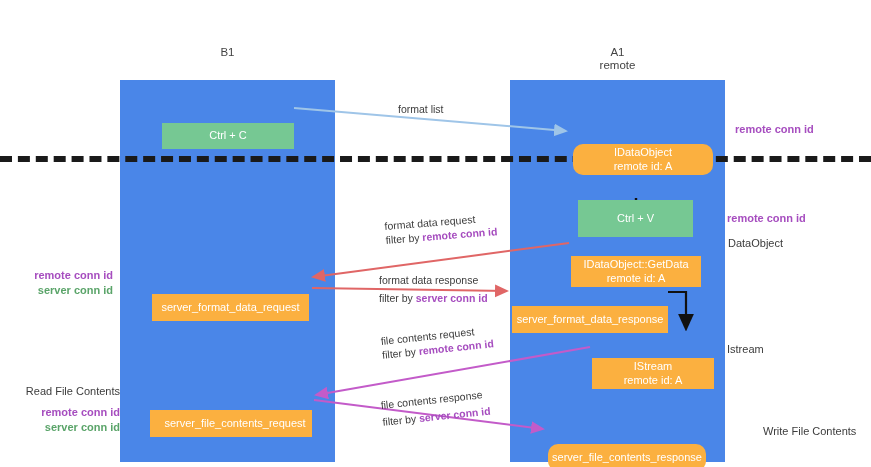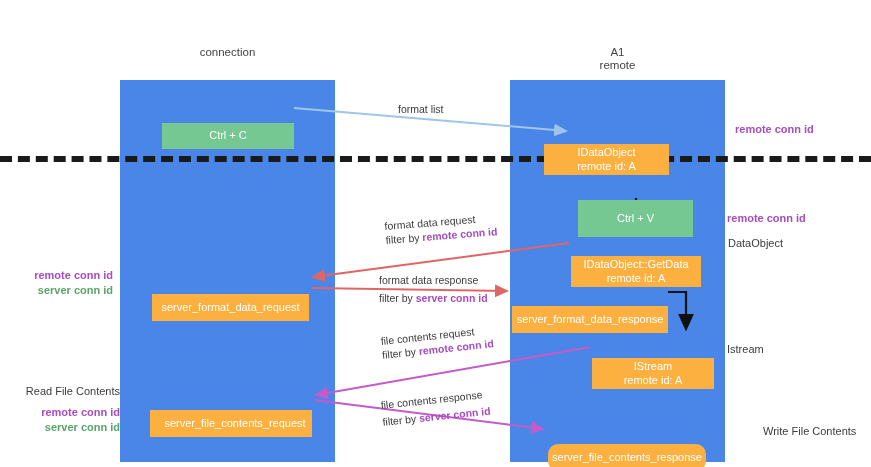--- a/index.html
+++ b/index.html
@@ -40,21 +40,21 @@
     display:flex;flex-direction:column;
     align-items:center;justify-content:center;
     color:#ffffff;font-size:11px;line-height:13.5px;
     text-align:center;box-sizing:border-box;
     padding:2px 4px;
     margin-top:28px;
   }
   .node .ln{display:block;white-space:nowrap;}
 
   #n-ctrlc   {left:162px;top:95px; width:132px;height:26px;background:#76c893;}
-  #n-idataobj{left:544px;top:116px;width:125px;height:31px;background:#fbb040;}
+  #n-idataobj{left:573px;top:116px;width:140px;height:31px;background:#fbb040;border-radius:10px;}
   #n-ctrlv   {left:578px;top:172px;width:115px;height:37px;background:#76c893;}
   #n-getdata {left:571px;top:228px;width:130px;height:31px;background:#fbb040;}
   #n-sfdreq  {left:152px;top:266px;width:157px;height:27px;background:#fbb040;}
   #n-sfdresp {left:512px;top:278px;width:156px;height:27px;background:#fbb040;}
   #n-istream {left:592px;top:330px;width:122px;height:31px;background:#fbb040;}
   #n-sfcreq  {left:150px;top:382px;width:162px;height:27px;background:#fbb040;padding-left:12px;}
   #n-sfcresp {left:548px;top:416px;width:158px;height:27px;background:#fbb040;border-radius:10px;}
 
   
   .side{position:absolute;font-size:11px;line-height:15px;white-space:nowrap;}
@@ -98,21 +98,21 @@
 
   svg#wires{position:absolute;left:0;top:0;width:871px;height:467px;overflow:visible;}
 </style>
 </head>
 <body>
 
 <div id="stage">
 
 
   <div class="lane-head" id="head-b1">
-    <span class="l2">connection</span>
+    <span class="l1">B1</span>
   </div>
   <div class="lane-head" id="head-a1">
     <span class="l1">A1</span>
     <span class="l2">remote</span>
   </div>
 
   <div class="lane" id="lane-b1"></div>
   <div class="lane" id="lane-a1"></div>
 
   <svg id="wires" viewBox="0 0 871 467">

